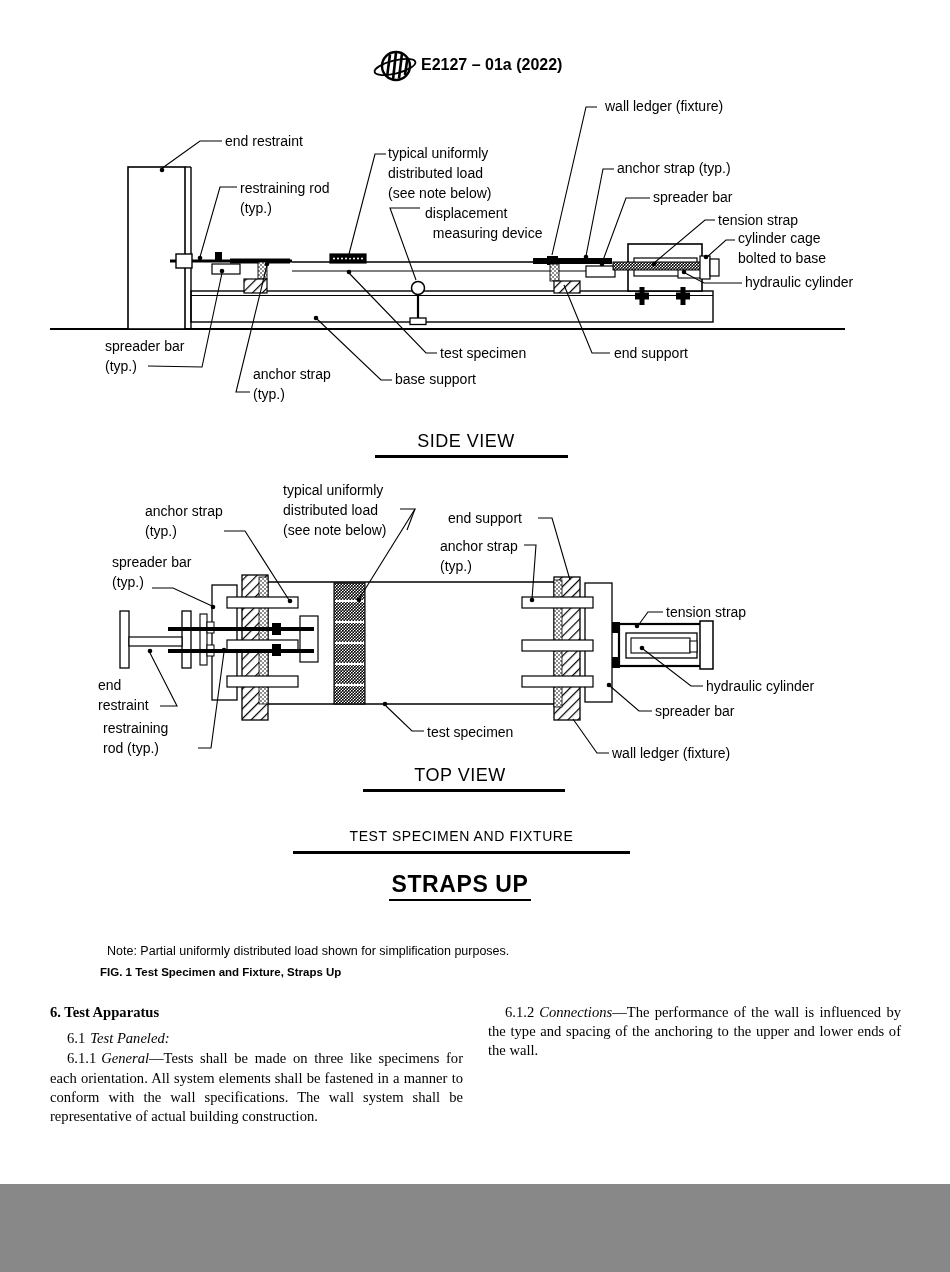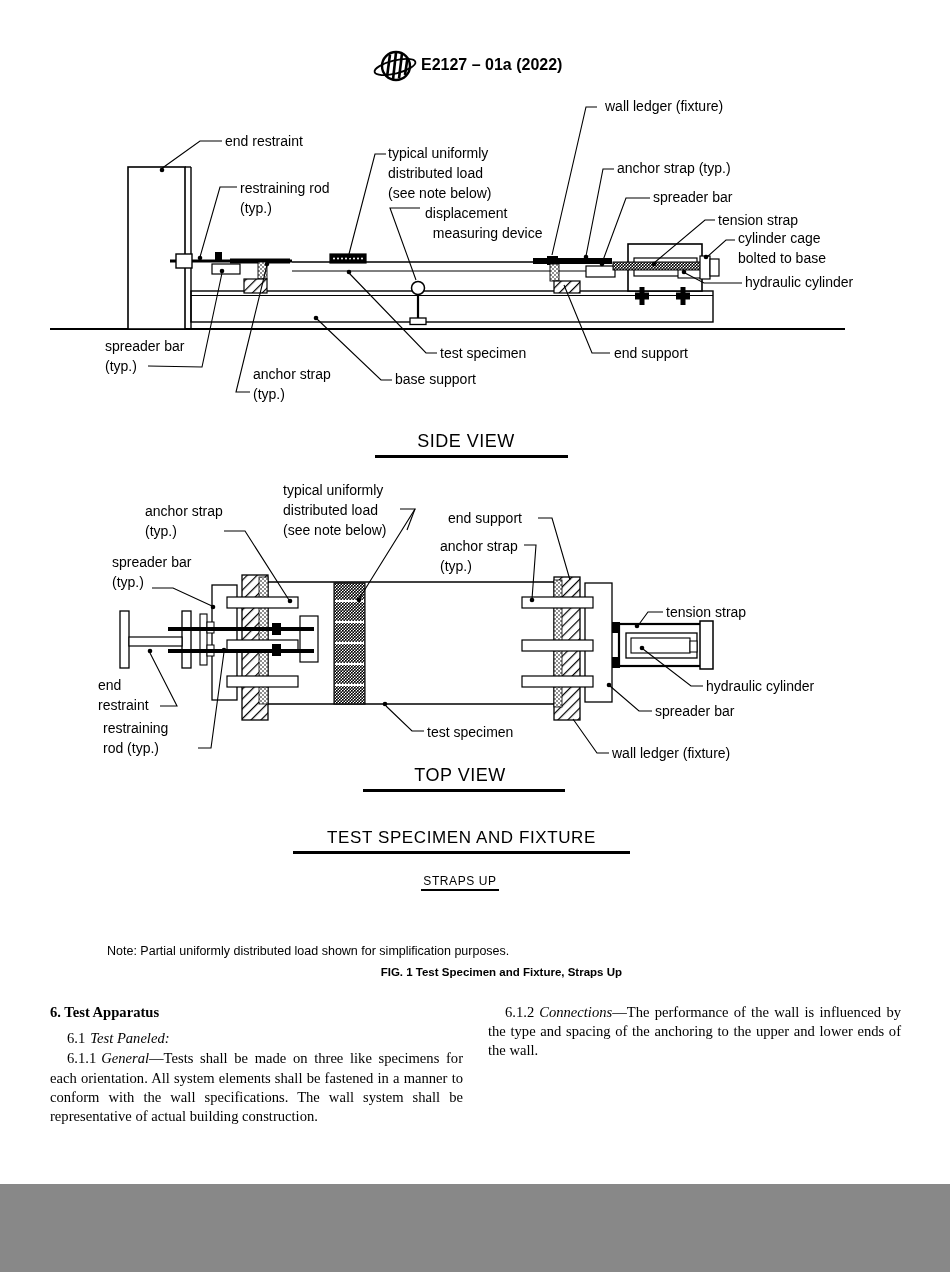--- a/index.html
+++ b/index.html
@@ -7,26 +7,26 @@
         font-family:"Liberation Sans","DejaVu Sans",sans-serif;color:#000;}
   
   .hdr-designation{position:absolute;left:421px;top:56px;font-size:16px;font-weight:bold;
         font-family:"Liberation Sans",sans-serif;}
   .logo{position:absolute;left:372px;top:46px;width:46px;height:42px;}
   
   .lbl{position:absolute;font-size:14px;line-height:1.42;white-space:pre-wrap;
        font-family:"Liberation Sans","DejaVu Sans",sans-serif;}
   .vtitle{position:absolute;font-size:18px;letter-spacing:0.5px;text-align:center;}
   .rule{position:absolute;background:#000;height:2.5px;}
-  .subtitle{position:absolute;font-size:17px;letter-spacing:0.6px;text-align:center;}
+  .subtitle{position:absolute;font-size:14px;letter-spacing:0.6px;text-align:center;}
   .orient{position:absolute;text-align:center;}
-  .orient span{display:inline-block;font-size:12px;font-weight:normal;letter-spacing:0.6px;
+  .orient span{display:inline-block;font-size:23px;font-weight:bold;letter-spacing:0.6px;
        border-bottom:2.6px solid #000;padding:0 2px 1px 2px;}
   .fig-note{position:absolute;left:107px;top:944px;font-size:12.5px;}
-  .fig-caption{position:absolute;left:100px;top:966px;width:522px;text-align:right;
+  .fig-caption{position:absolute;left:100px;top:966px;width:522px;text-align:left;
        font-size:11.5px;font-weight:bold;}
   
   .draw{position:absolute;left:0;top:0;}
   
   .col{position:absolute;width:413px;font-family:Liberation Serif, serif;
        font-size:14.6px;line-height:19.2px;text-align:justify;}
   .col-left{left:50px;top:1003px;}
   .col-right{left:488px;top:1003px;}
   .sect-head{font-weight:bold;margin:0 0 7px 0;text-align:left;}
   .para{margin:0 0 1px 0;text-indent:17px;}

